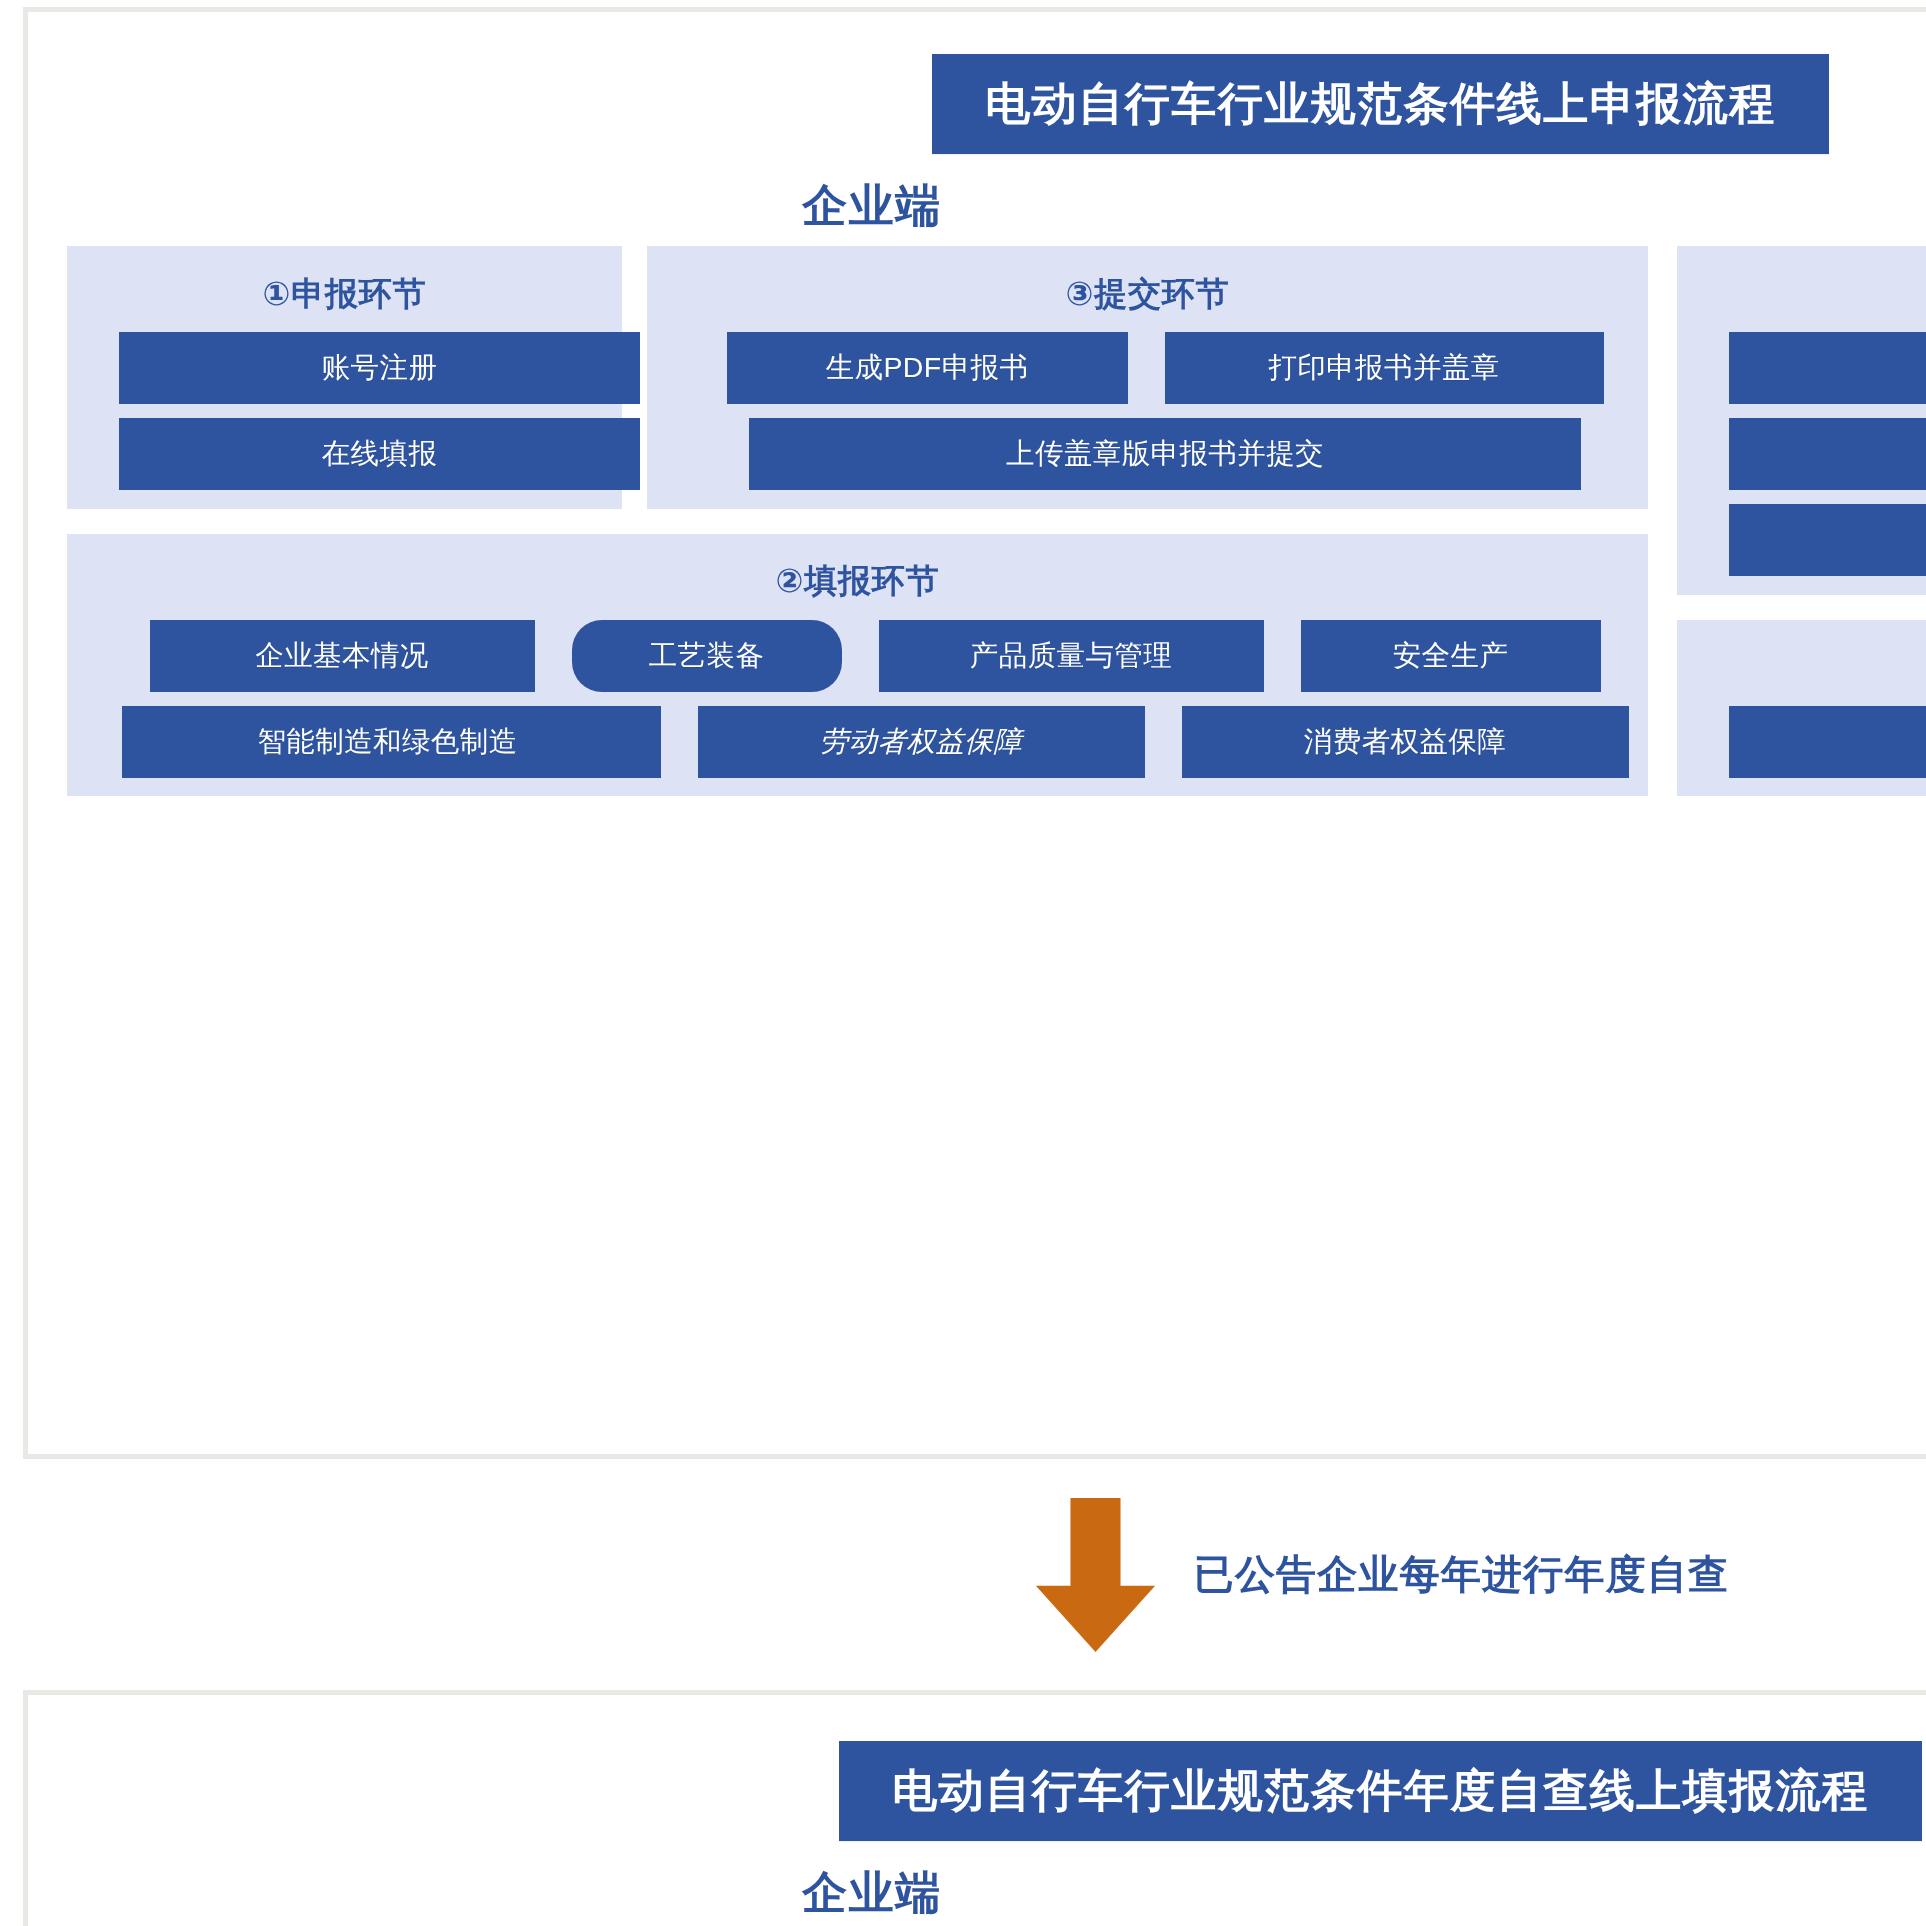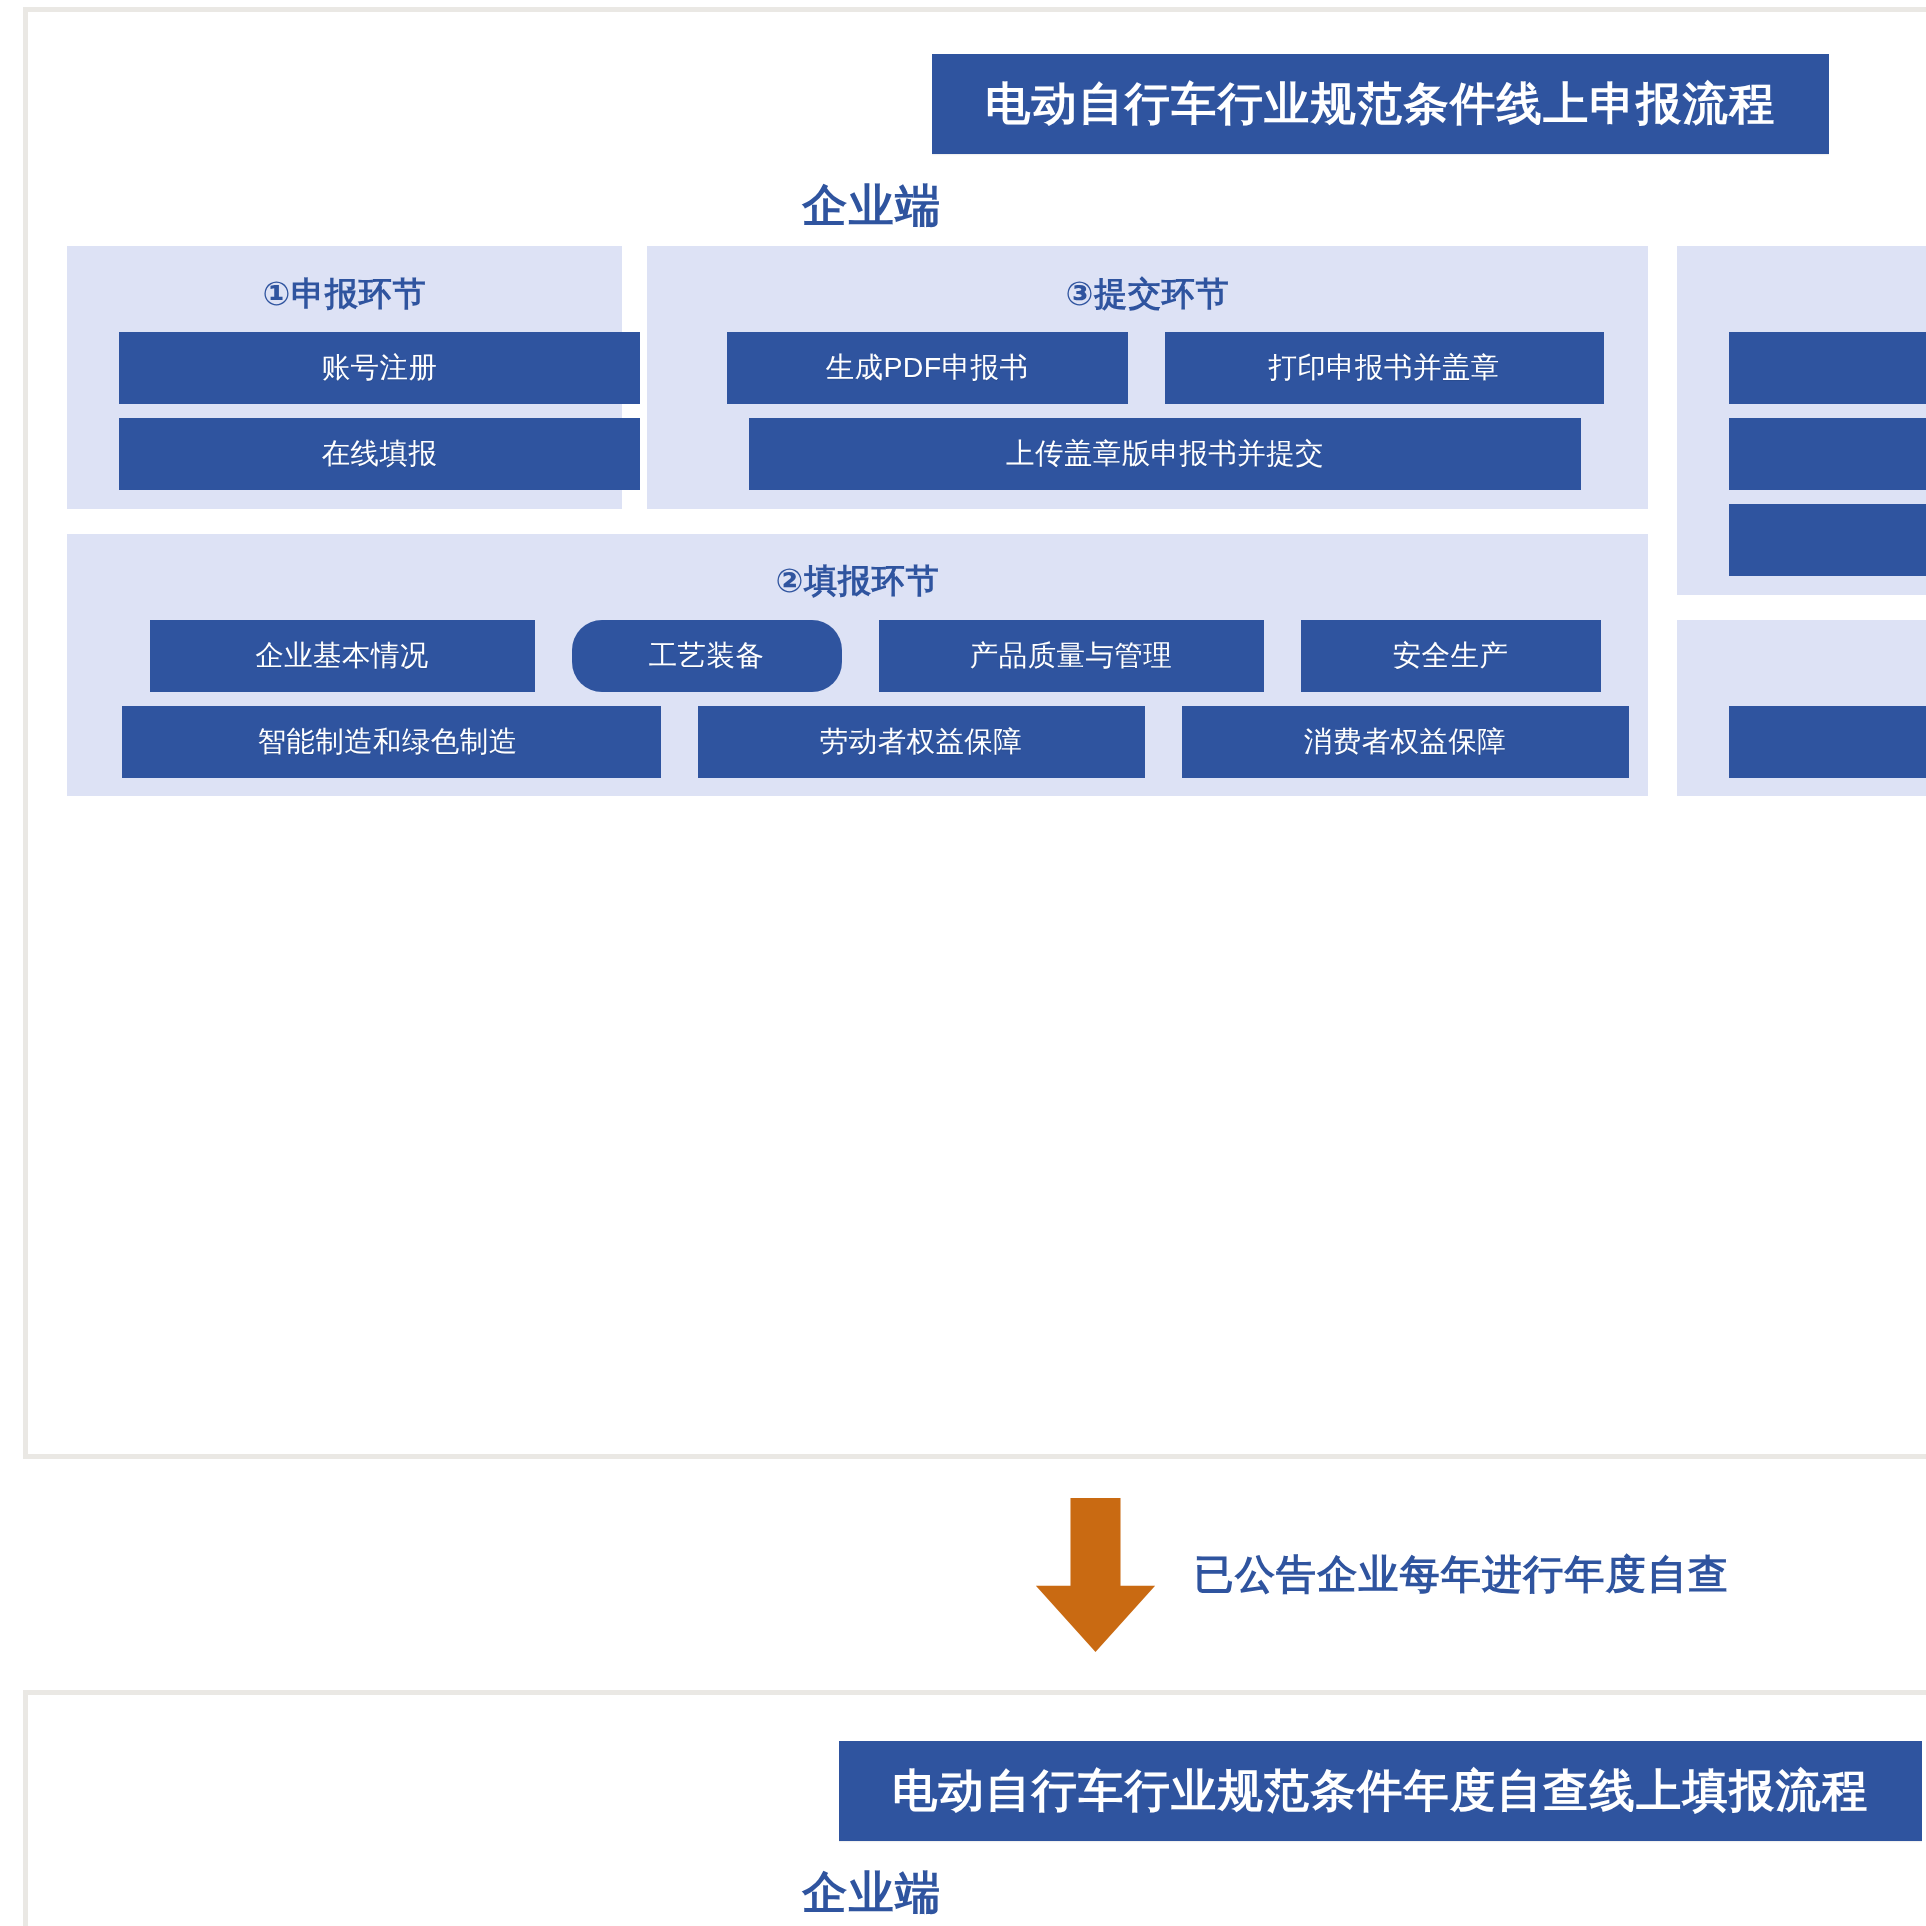--- a/index.html
+++ b/index.html
@@ -178,21 +178,21 @@
           <div class="group-title">②填报环节</div>
           <div class="group-body">
             <div class="grow">
               <div class="chip chip-std" style="flex:0 0 385px;">企业基本情况</div>
               <div class="chip chip-std" style="flex:0 0 270px;border-radius:30px;">工艺装备</div>
               <div class="chip chip-std" style="flex:0 0 385px;">产品质量与管理</div>
               <div class="chip chip-std" style="flex:0 0 300px;">安全生产</div>
             </div>
             <div class="grow">
               <div class="chip chip-std" style="flex:0 0 539px;padding-left:6px;">智能制造和绿色制造</div>
-              <div class="chip chip-std" style="flex:0 0 447px;">劳动者权益保障</div>
+              <div class="chip chip-std" style="flex:0 0 447px;font-style:italic;">劳动者权益保障</div>
               <div class="chip chip-std" style="flex:0 0 447px;">消费者权益保障</div>
             </div>
           </div>
         </div>
 
       </div>
 
       <div class="right-col">
 
         <div class="group">

